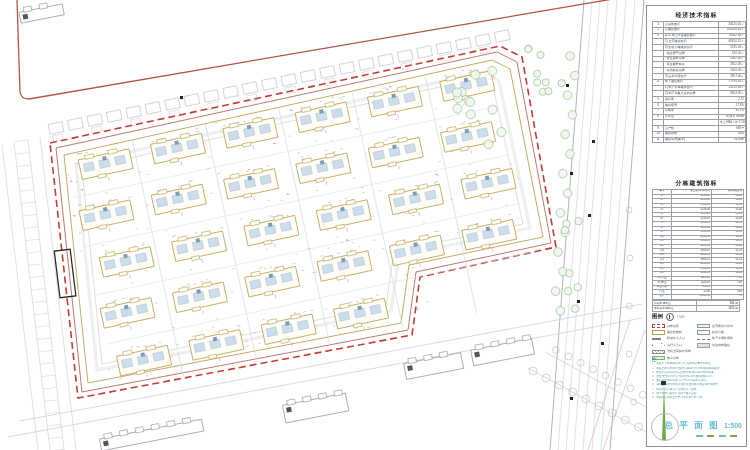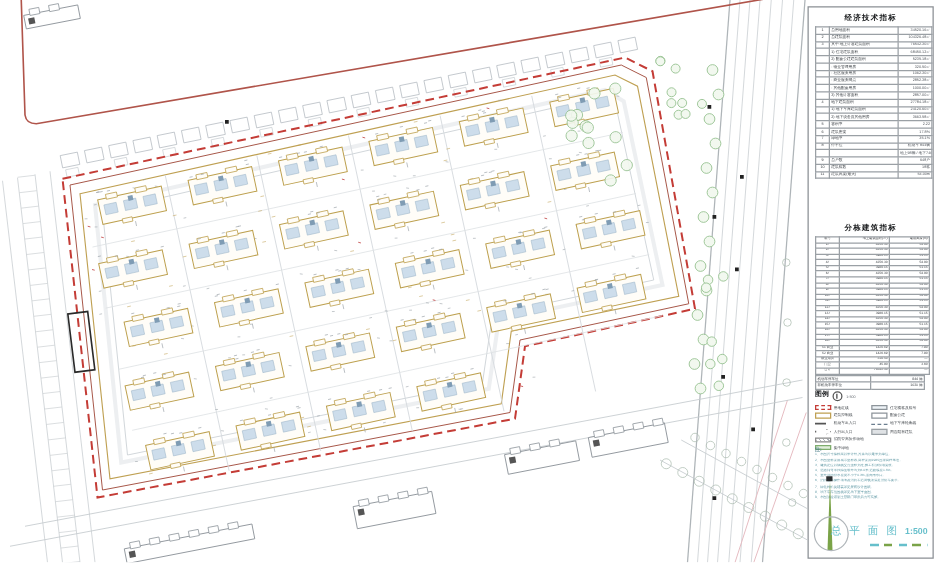--- a/index.html
+++ b/index.html
@@ -65,21 +65,21 @@
 
   .north{position:absolute;left:4px;bottom:5px;width:30px;height:50px;}
   .north-circle{position:absolute;left:0;bottom:0;width:26px;height:26px;
                 border:0.8px solid #b0b6ba;border-radius:50%;}
   .north-needle{position:absolute;left:11px;bottom:1px;width:0;height:0;
       border-left:2.2px solid transparent;border-right:2.2px solid transparent;
       border-bottom:55px solid #7aa348;}
   .north-tip{position:absolute;left:10px;bottom:56px;width:5px;height:4px;background:#2c2f31;}
 
   .titleblock{position:absolute;right:4px;bottom:9px;text-align:right;}
-  .draw-title{font-size:8.5px;font-weight:normal;letter-spacing:2px;color:#66bfcb;
+  .draw-title{font-size:8.5px;font-weight:bold;letter-spacing:2px;color:#66bfcb;
               line-height:1;}
   .draw-scale{font-size:7px;font-weight:bold;color:#66bfcb;letter-spacing:0;}
   .scalebar{margin-top:3px;margin-left:auto;width:46px;height:1.6px;
      background:repeating-linear-gradient(90deg,#66bfcb 0 7px,#fff 7px 11px,#7aa348 11px 18px,#fff 18px 23px);}
 </style>
 </head>
 <body>
 
 <div id="sheet">
 

